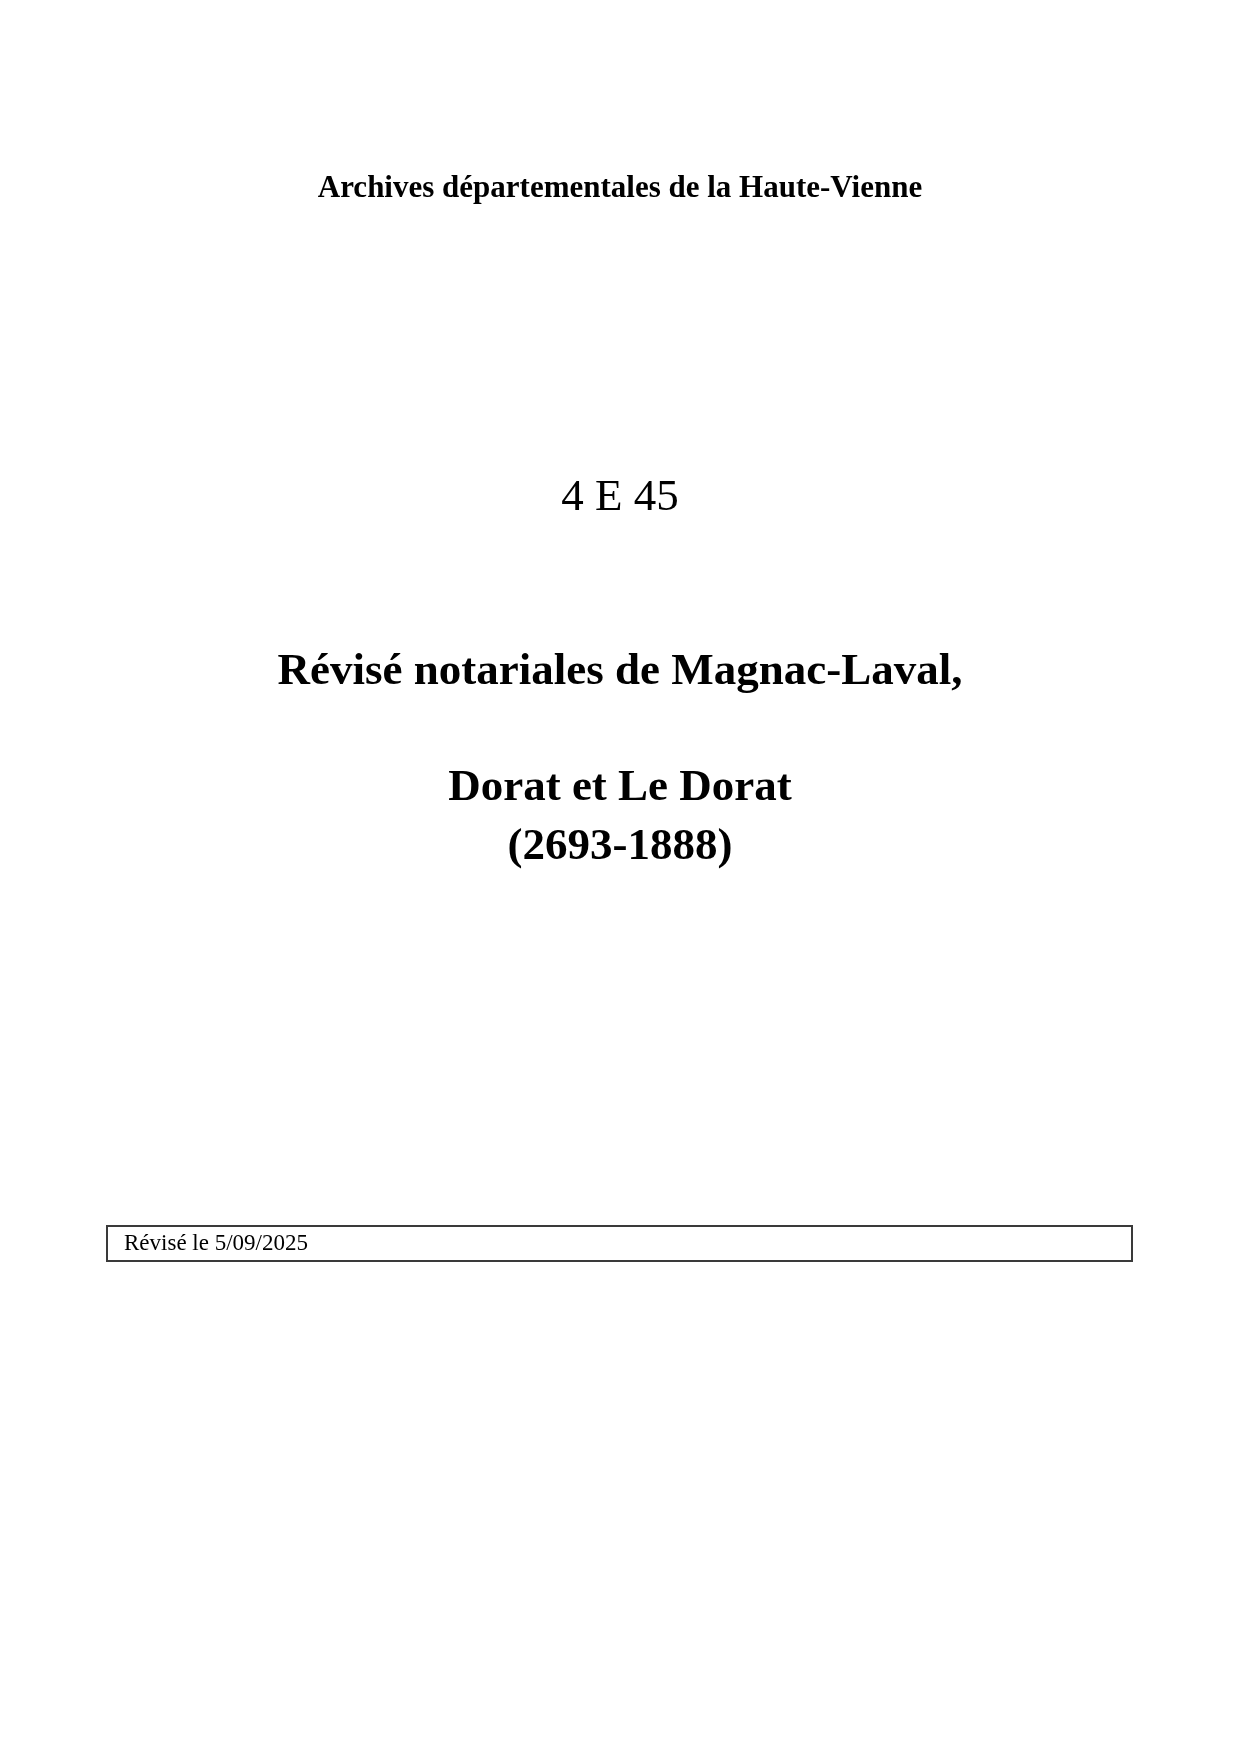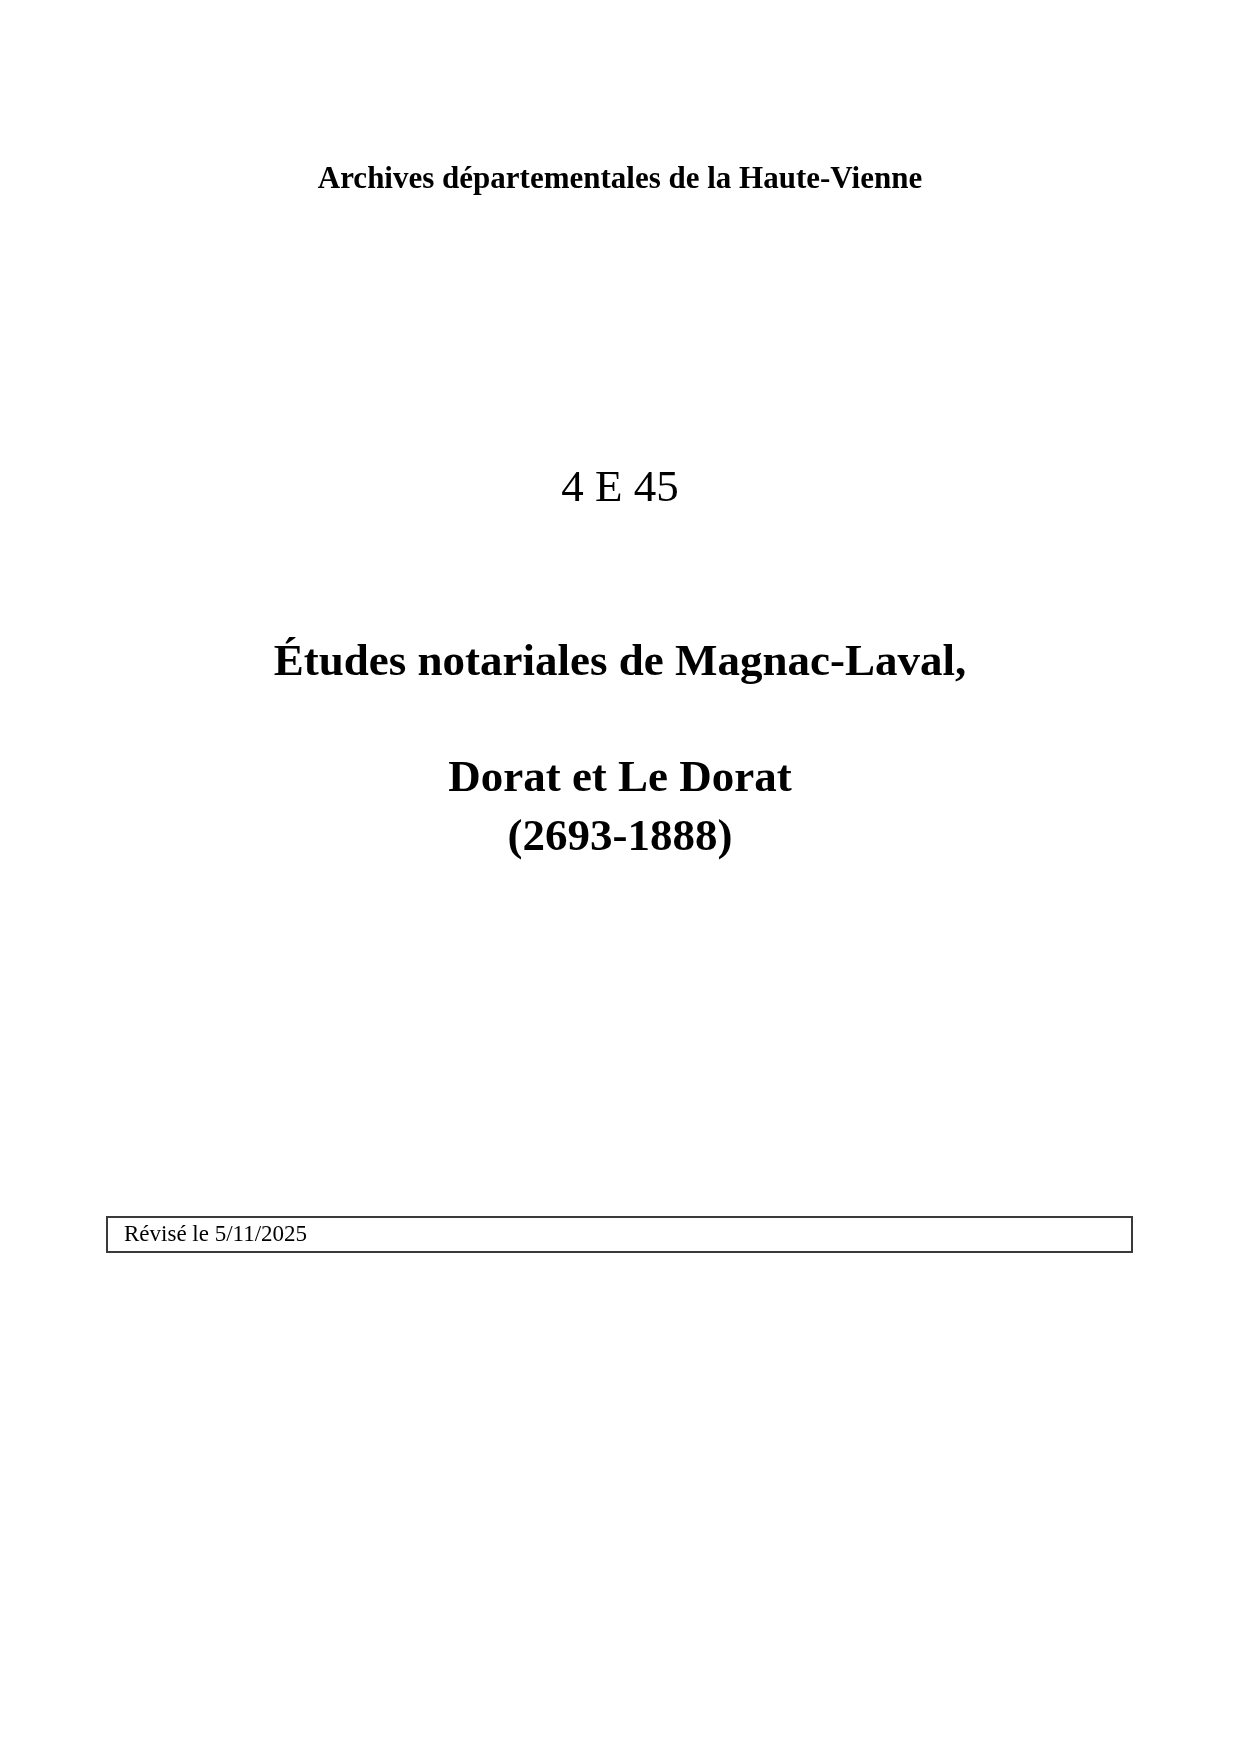--- a/index.html
+++ b/index.html
@@ -6,21 +6,21 @@
   html, body { background: #ffffff; }
   body {
     font-family: "Liberation Serif", "DejaVu Serif", serif;
     color: #000000;
   }
   .page {
     position: relative;
     width: 1240px;
     height: 1605px;
     background: #ffffff;
-    margin: 8px auto;
+    margin: 17px auto;
     overflow: hidden;
   }
   .centered {
     position: absolute;
     left: 0;
     width: 100%;
     text-align: center;
     white-space: pre-line;
   }
   .institution {
@@ -76,25 +76,25 @@
 </head>
 <body>
 
 <div class="page">
 
   <div class="centered institution">Archives départementales de la Haute-Vienne</div>
 
   <div class="centered reference">4 E 45</div>
 
   <div class="centered main-title">
-    <div>Études notariales de Magnac-Laval,</div>
+    <div>Révisé notariales de Magnac-Laval,</div>
     <div>Dorat et Le Dorat</div>
   </div>
 
   <div class="centered date-range">(2693-1888)</div>
 
 
   <div class="revision-box">
-    <span class="revision-text">Révisé le 5/11/2025</span>
+    <span class="revision-text">Révisé le 5/09/2025</span>
   </div>
 
 
 </div>
 
 </body></html>

